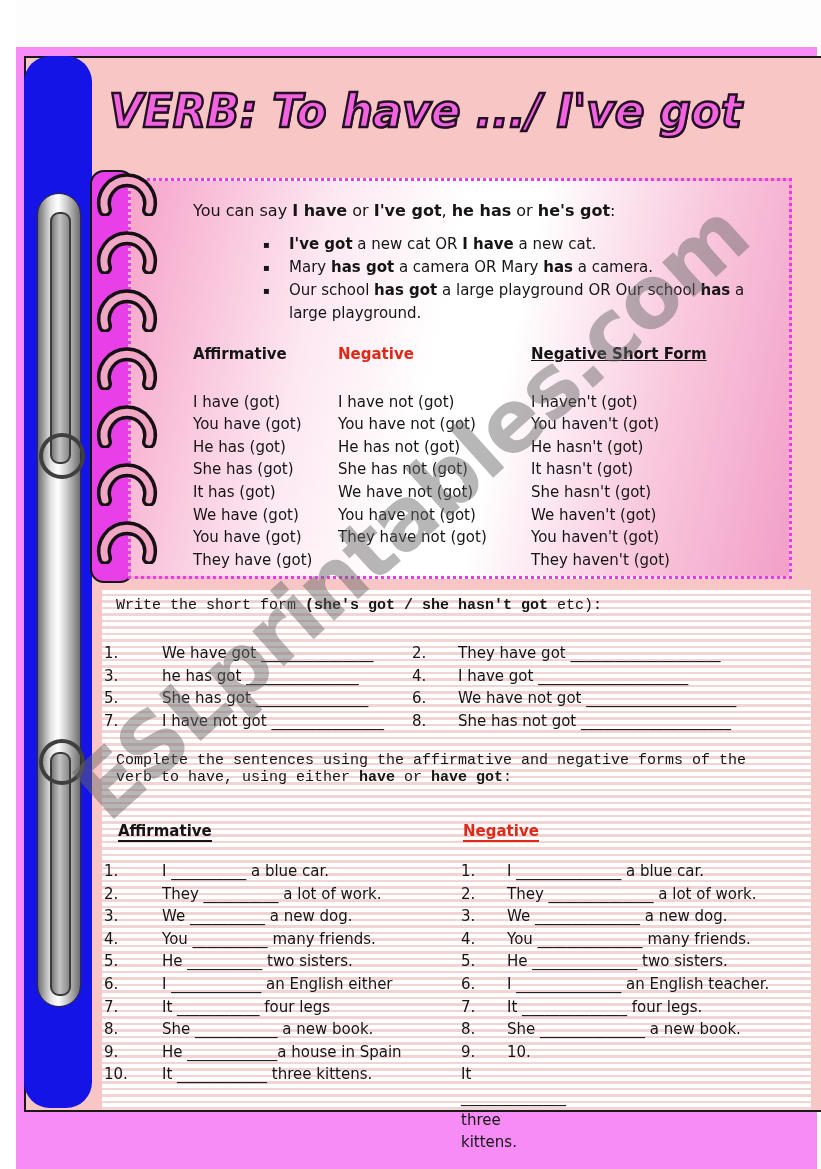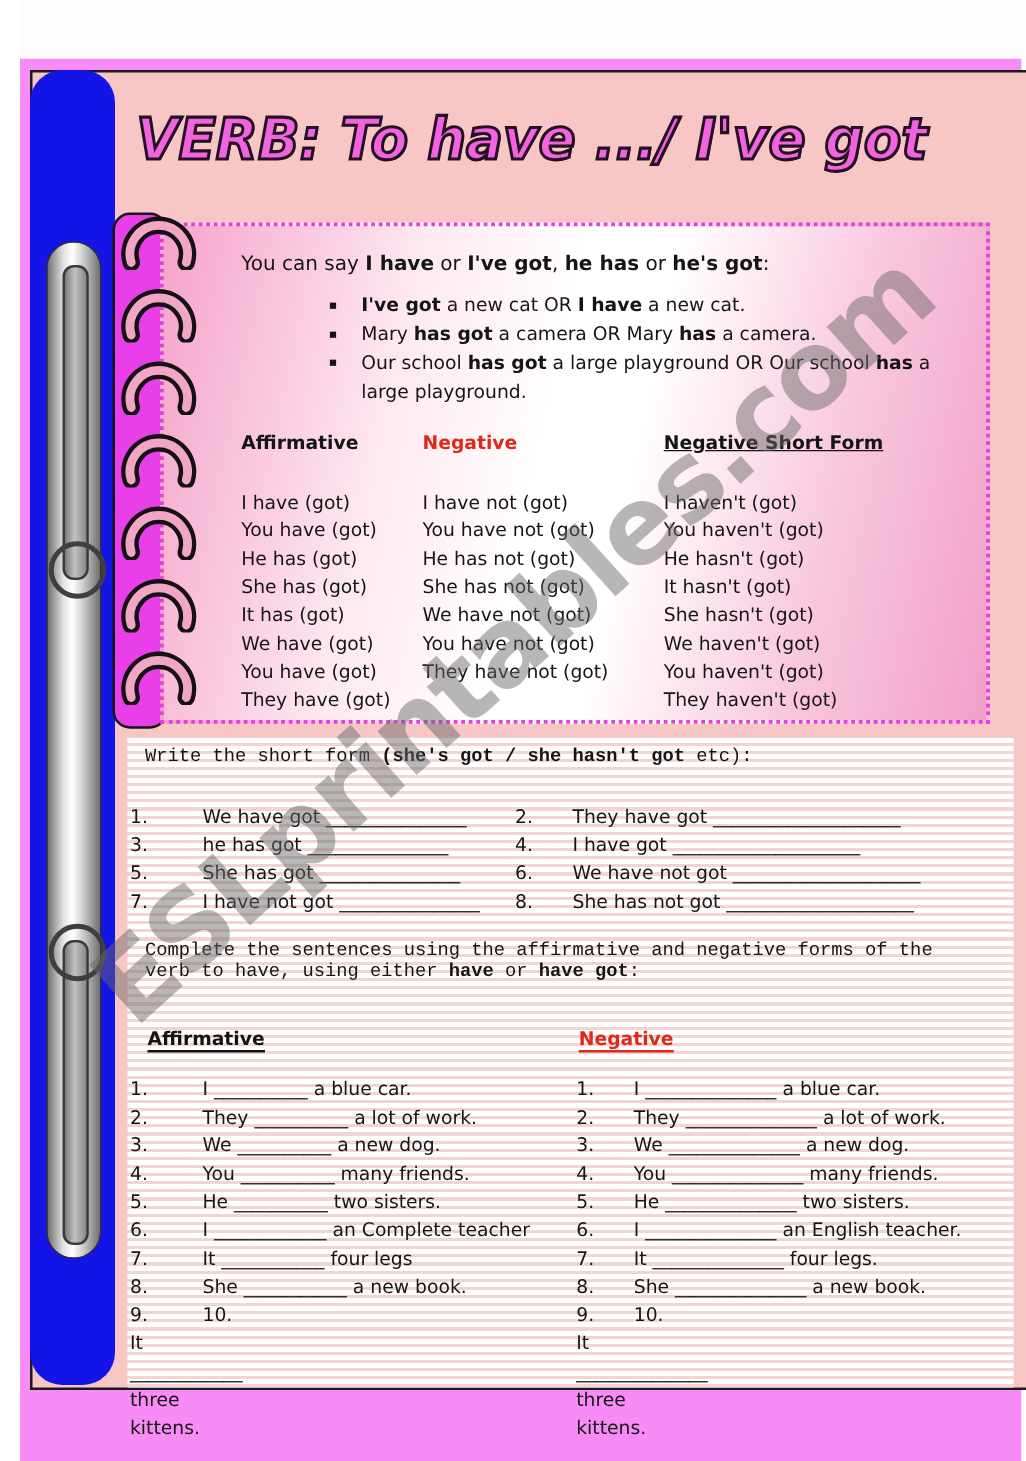--- a/index.html
+++ b/index.html
@@ -193,26 +193,27 @@
       <div class="ex-text">I __________ a blue car.</div>
       <div class="ex-num">2.</div>
       <div class="ex-text">They __________ a lot of work.</div>
       <div class="ex-num">3.</div>
       <div class="ex-text">We __________ a new dog.</div>
       <div class="ex-num">4.</div>
       <div class="ex-text">You __________ many friends.</div>
       <div class="ex-num">5.</div>
       <div class="ex-text">He __________ two sisters.</div>
       <div class="ex-num">6.</div>
-      <div class="ex-text">I ____________ an Complete teacher</div>
+      <div class="ex-text">I ____________ an English either</div>
       <div class="ex-num">7.</div>
       <div class="ex-text">It ___________ four legs</div>
       <div class="ex-num">8.</div>
       <div class="ex-text">She ___________ a new book.</div>
       <div class="ex-num">9.</div>
+      <div class="ex-text">He ____________a house in Spain</div>
       <div class="ex-num">10.</div>
       <div class="ex-text">It ____________ three kittens.</div>
     </div>
   <div class="ex2-col" id="ex2-neg">
       <div class="ex-num">1.</div>
       <div class="ex-text">I ______________ a blue car.</div>
       <div class="ex-num">2.</div>
       <div class="ex-text">They ______________ a lot of work.</div>
       <div class="ex-num">3.</div>
       <div class="ex-text">We ______________ a new dog.</div>

